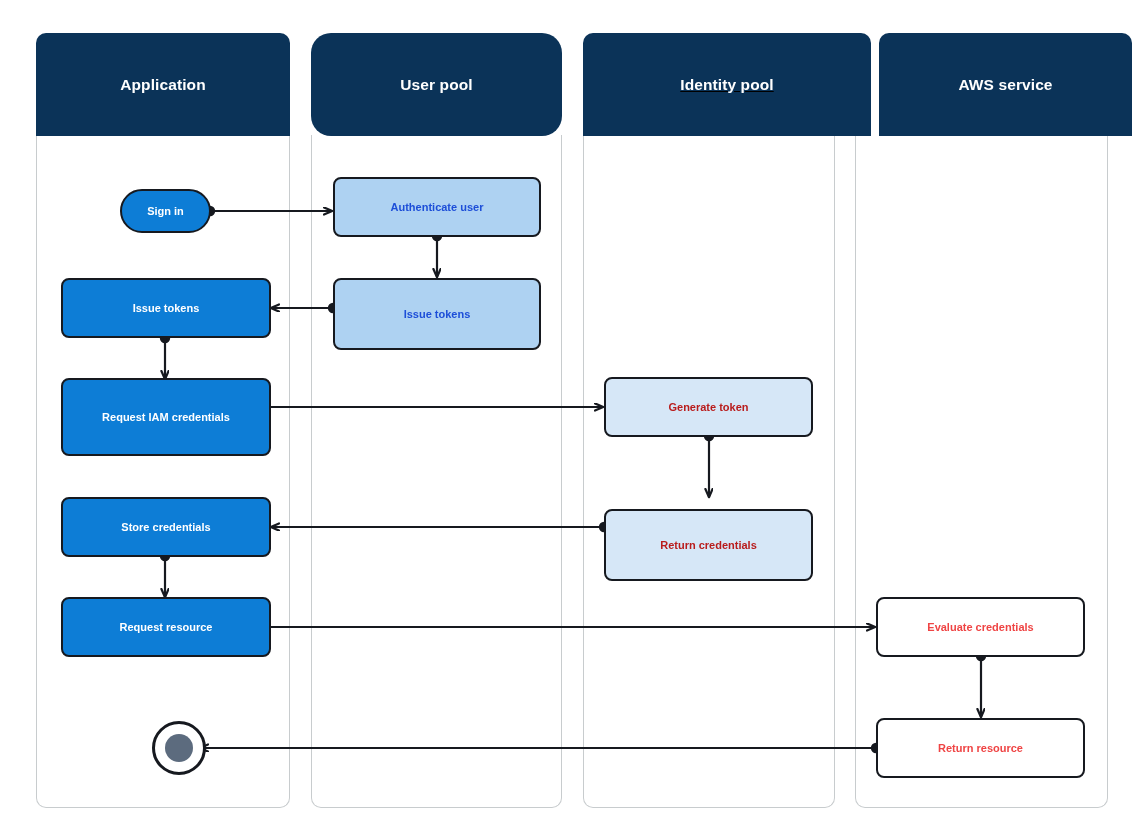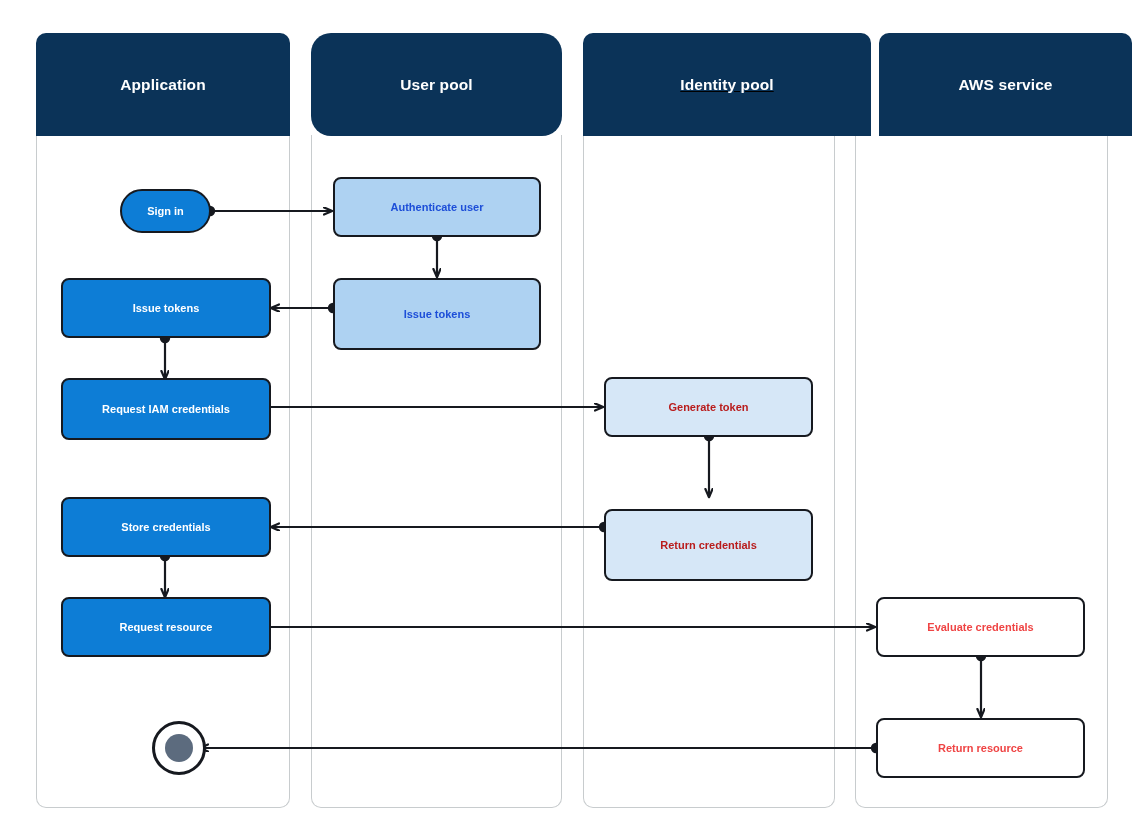--- a/index.html
+++ b/index.html
@@ -200,21 +200,21 @@
   </svg>
 
   <div class="node app pill" style="left:120px; top:189px; width:91px; height:44px;">
     <span>Sign in</span>
   </div>
 
   <div class="node app" style="left:61px; top:278px; width:210px; height:60px;">
     <span>Issue tokens</span>
   </div>
 
-  <div class="node app" style="left:61px; top:378px; width:210px; height:62px;">
+  <div class="node app" style="left:61px; top:378px; width:210px; height:78px;">
     <span>Request IAM credentials</span>
   </div>
 
   <div class="node app" style="left:61px; top:497px; width:210px; height:60px;">
     <span>Store credentials</span>
   </div>
 
   <div class="node app" style="left:61px; top:597px; width:210px; height:60px;">
     <span>Request resource</span>
   </div>

